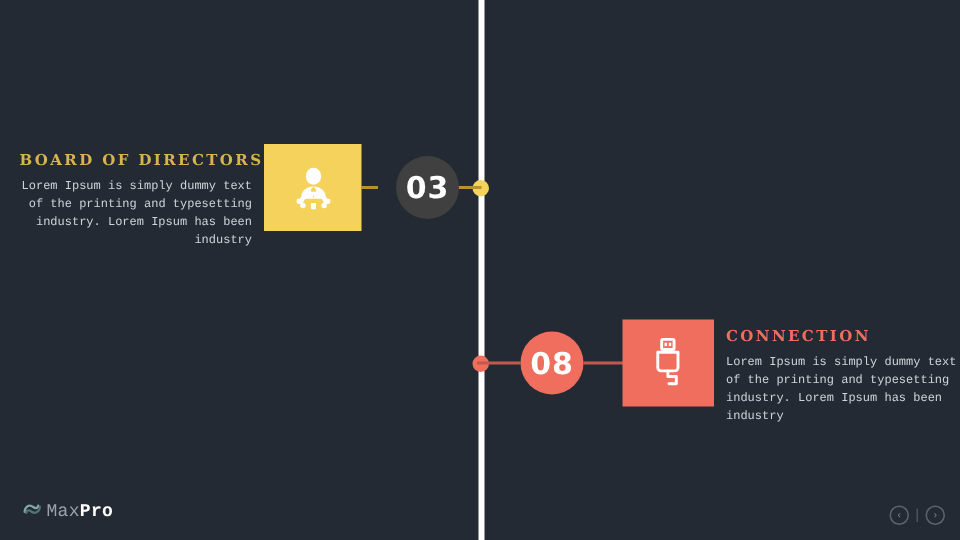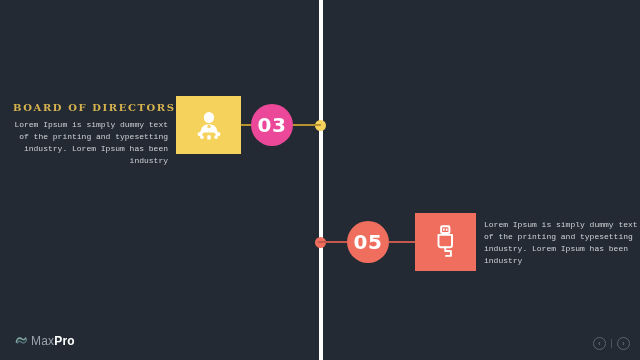--- a/index.html
+++ b/index.html
@@ -60,21 +60,21 @@
     border-radius: 50%;
     display: flex;
     align-items: center;
     justify-content: center;
     color: #ffffff;
     font-family: "DejaVu Sans", sans-serif;
     font-size: 20px;
     font-weight: bold;
     letter-spacing: 0.5px;
   }
-  .num-badge.b03 { left: 251px; top: 104px; background: #ec4899; }
+  .num-badge.b03 { left: 264px; top: 104px; background: #404040; }
   .num-badge.b04 { left: 347px; top: 221px; background: #ef6e5e; }
 
   
   .icon-tile {
     position: absolute;
     display: flex;
     align-items: center;
     justify-content: center;
   }
   .icon-tile.t03 {
@@ -119,21 +119,21 @@
   .brand {
     position: absolute;
     left: 15px;
     bottom: 10px;
     display: flex;
     align-items: center;
     gap: 3px;
   }
   .brand-mark { display: block; }
   .brand-name {
-    font-family: Liberation Sans, sans-serif;
+    font-family: Liberation Mono, monospace;
     font-size: 12px;
     letter-spacing: 0.2px;
   }
   .brand-name .max { color: #9aa3ad; }
   .brand-name .pro { color: #ffffff; font-weight: bold; }
 
   .nav-group {
     position: absolute;
     right: 10px;
     bottom: 10px;
@@ -193,39 +193,40 @@
         <rect x="8.2" y="34.5" width="5.4" height="4.6" rx="1" fill="#ffffff"></rect>
         <rect x="34.4" y="34.5" width="5.4" height="4.6" rx="1" fill="#ffffff"></rect>
         <circle cx="14" cy="41" r="2.6" fill="#ffffff"></circle>
         <circle cx="34" cy="41" r="2.6" fill="#ffffff"></circle>
       </svg>
     </span>
   </div>
 
   <div class="num-badge b03">03</div>
 
-  <div class="num-badge b04">05</div>
+  <div class="num-badge b04">08</div>
 
   <div class="icon-tile t04">
     <span>
       <svg width="34" height="36" viewBox="0 0 44 48" fill="none" stroke="#ffffff" stroke-width="2.6" stroke-linecap="round" stroke-linejoin="round">
 
         <rect x="15.5" y="3" width="11" height="9" rx="1.2"></rect>
 
         <rect x="18" y="6" width="2.2" height="3" fill="#ffffff" stroke="none"></rect>
         <rect x="21.8" y="6" width="2.2" height="3" fill="#ffffff" stroke="none"></rect>
 
         <path d="M12 14.5h18v13.5a3 3 0 0 1-3 3H15a3 3 0 0 1-3-3V14.5z"></path>
 
         <path d="M21 31v5h7.5v6.5H22"></path>
       </svg>
     </span>
   </div>
 
   <div class="entry-text right">
+    <div class="entry-title">CONNECTION</div>
     <div class="entry-body">Lorem Ipsum is simply dummy text of the printing and typesetting industry. Lorem Ipsum has been industry</div>
   </div>
 
   <div class="brand">
     <span class="brand-mark">
       <svg width="13" height="11" viewBox="0 0 18 14" fill="none">
         <path d="M2 9.5c0-3.5 2.3-5.8 4.7-5.8 2.6 0 3.6 2.2 5.4 2.2 1.5 0 2.4-1 2.4-2.3" stroke="#7fa8a0" stroke-width="2.1" stroke-linecap="round"></path>
         <path d="M16 4.5c0 3.5-2.3 5.8-4.7 5.8-2.6 0-3.6-2.2-5.4-2.2-1.5 0-2.4 1-2.4 2.3" stroke="#56707d" stroke-width="2.1" stroke-linecap="round"></path>
       </svg>
     </span>

